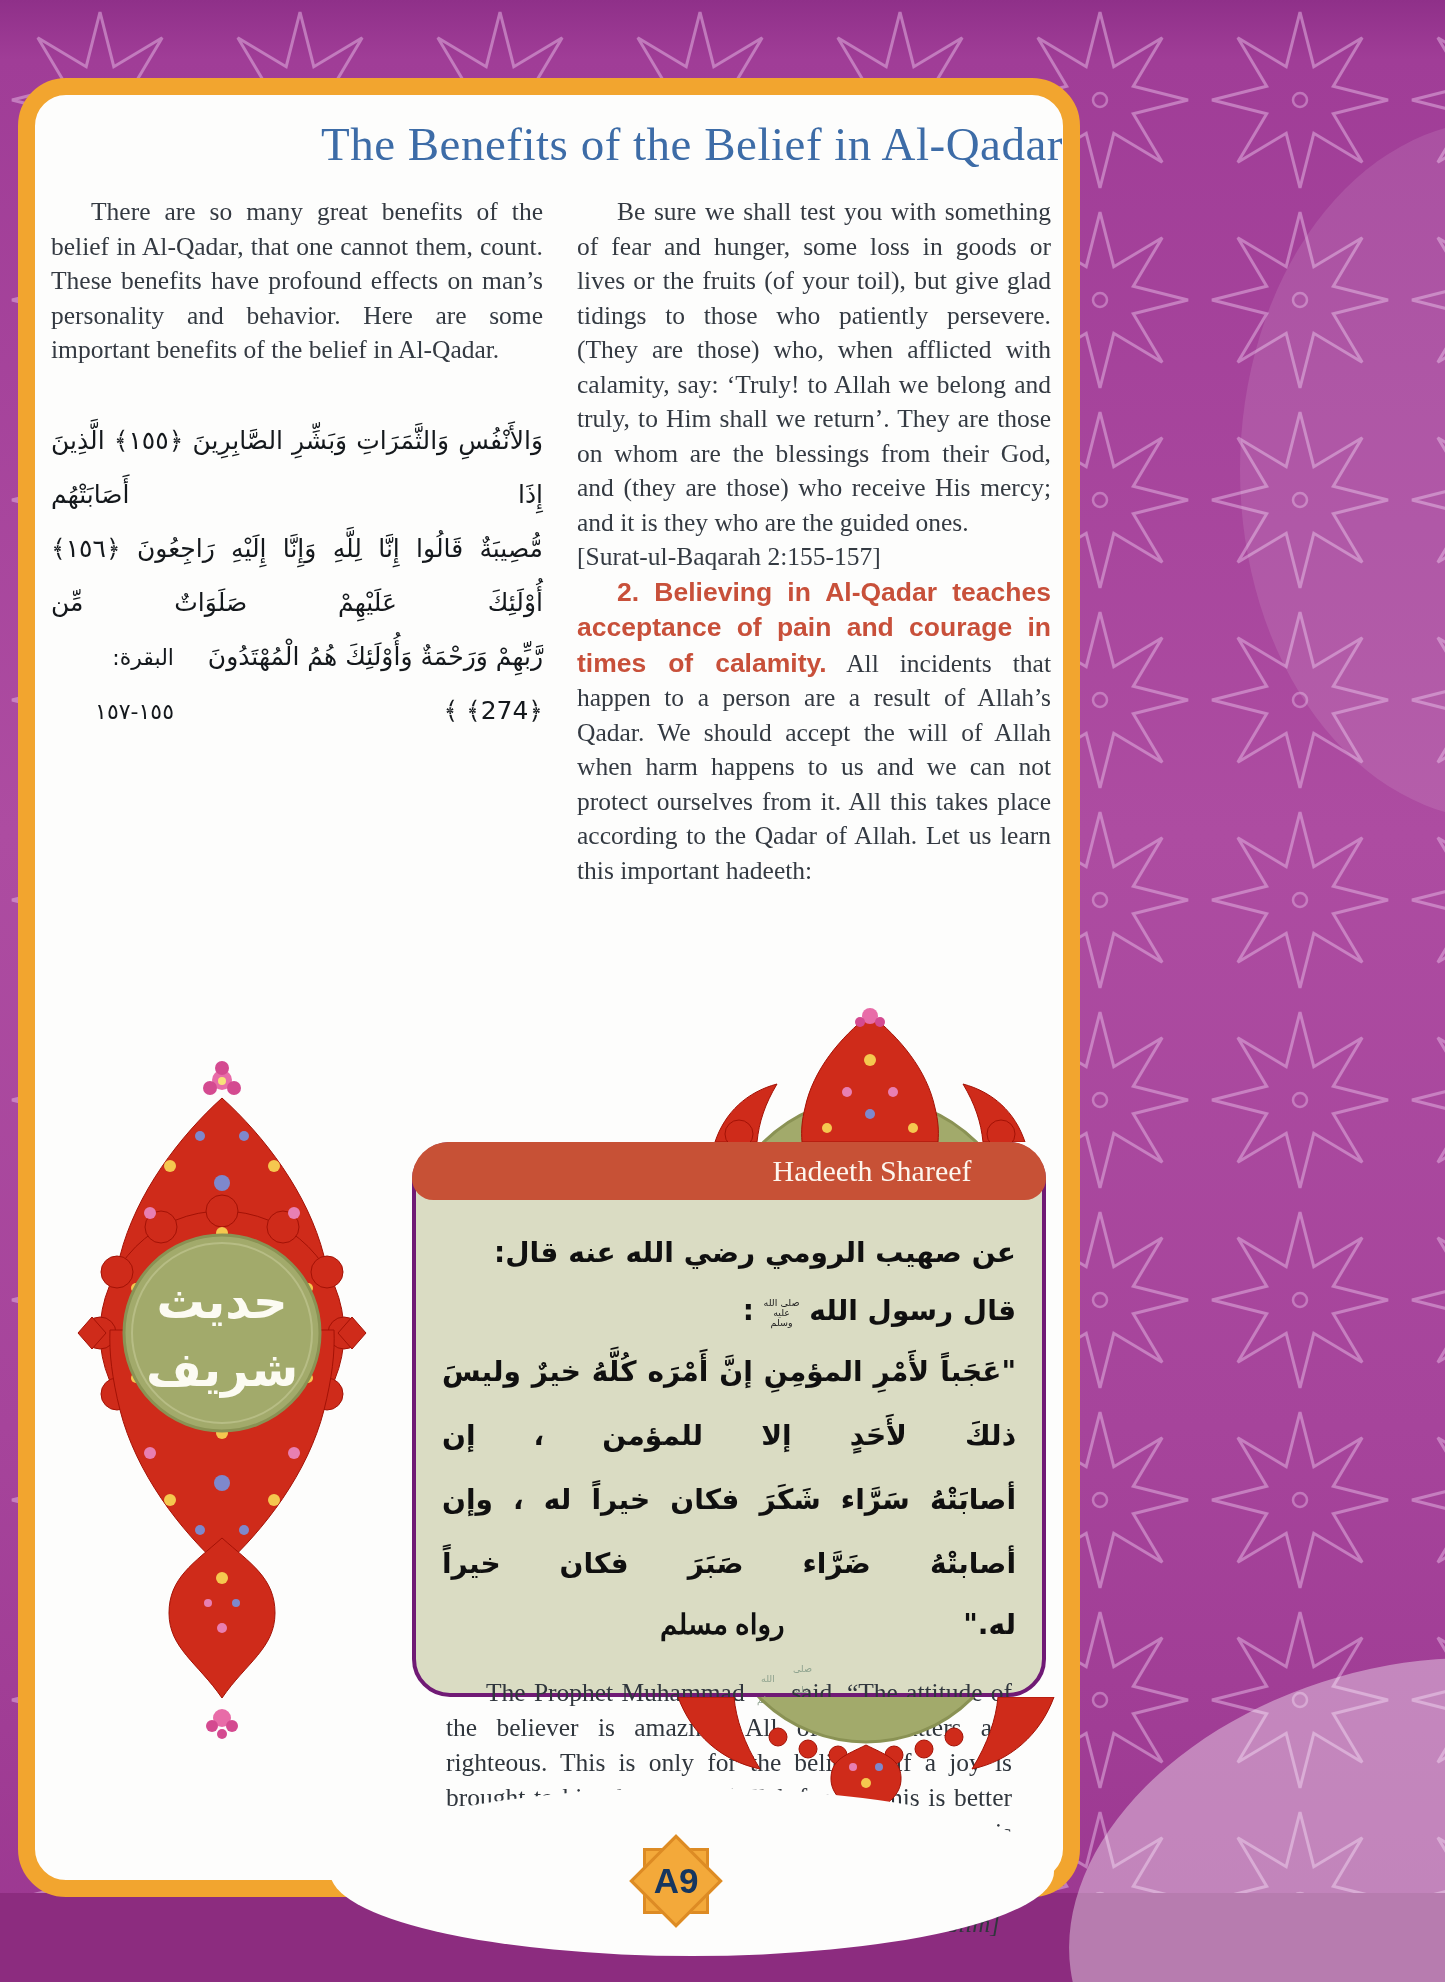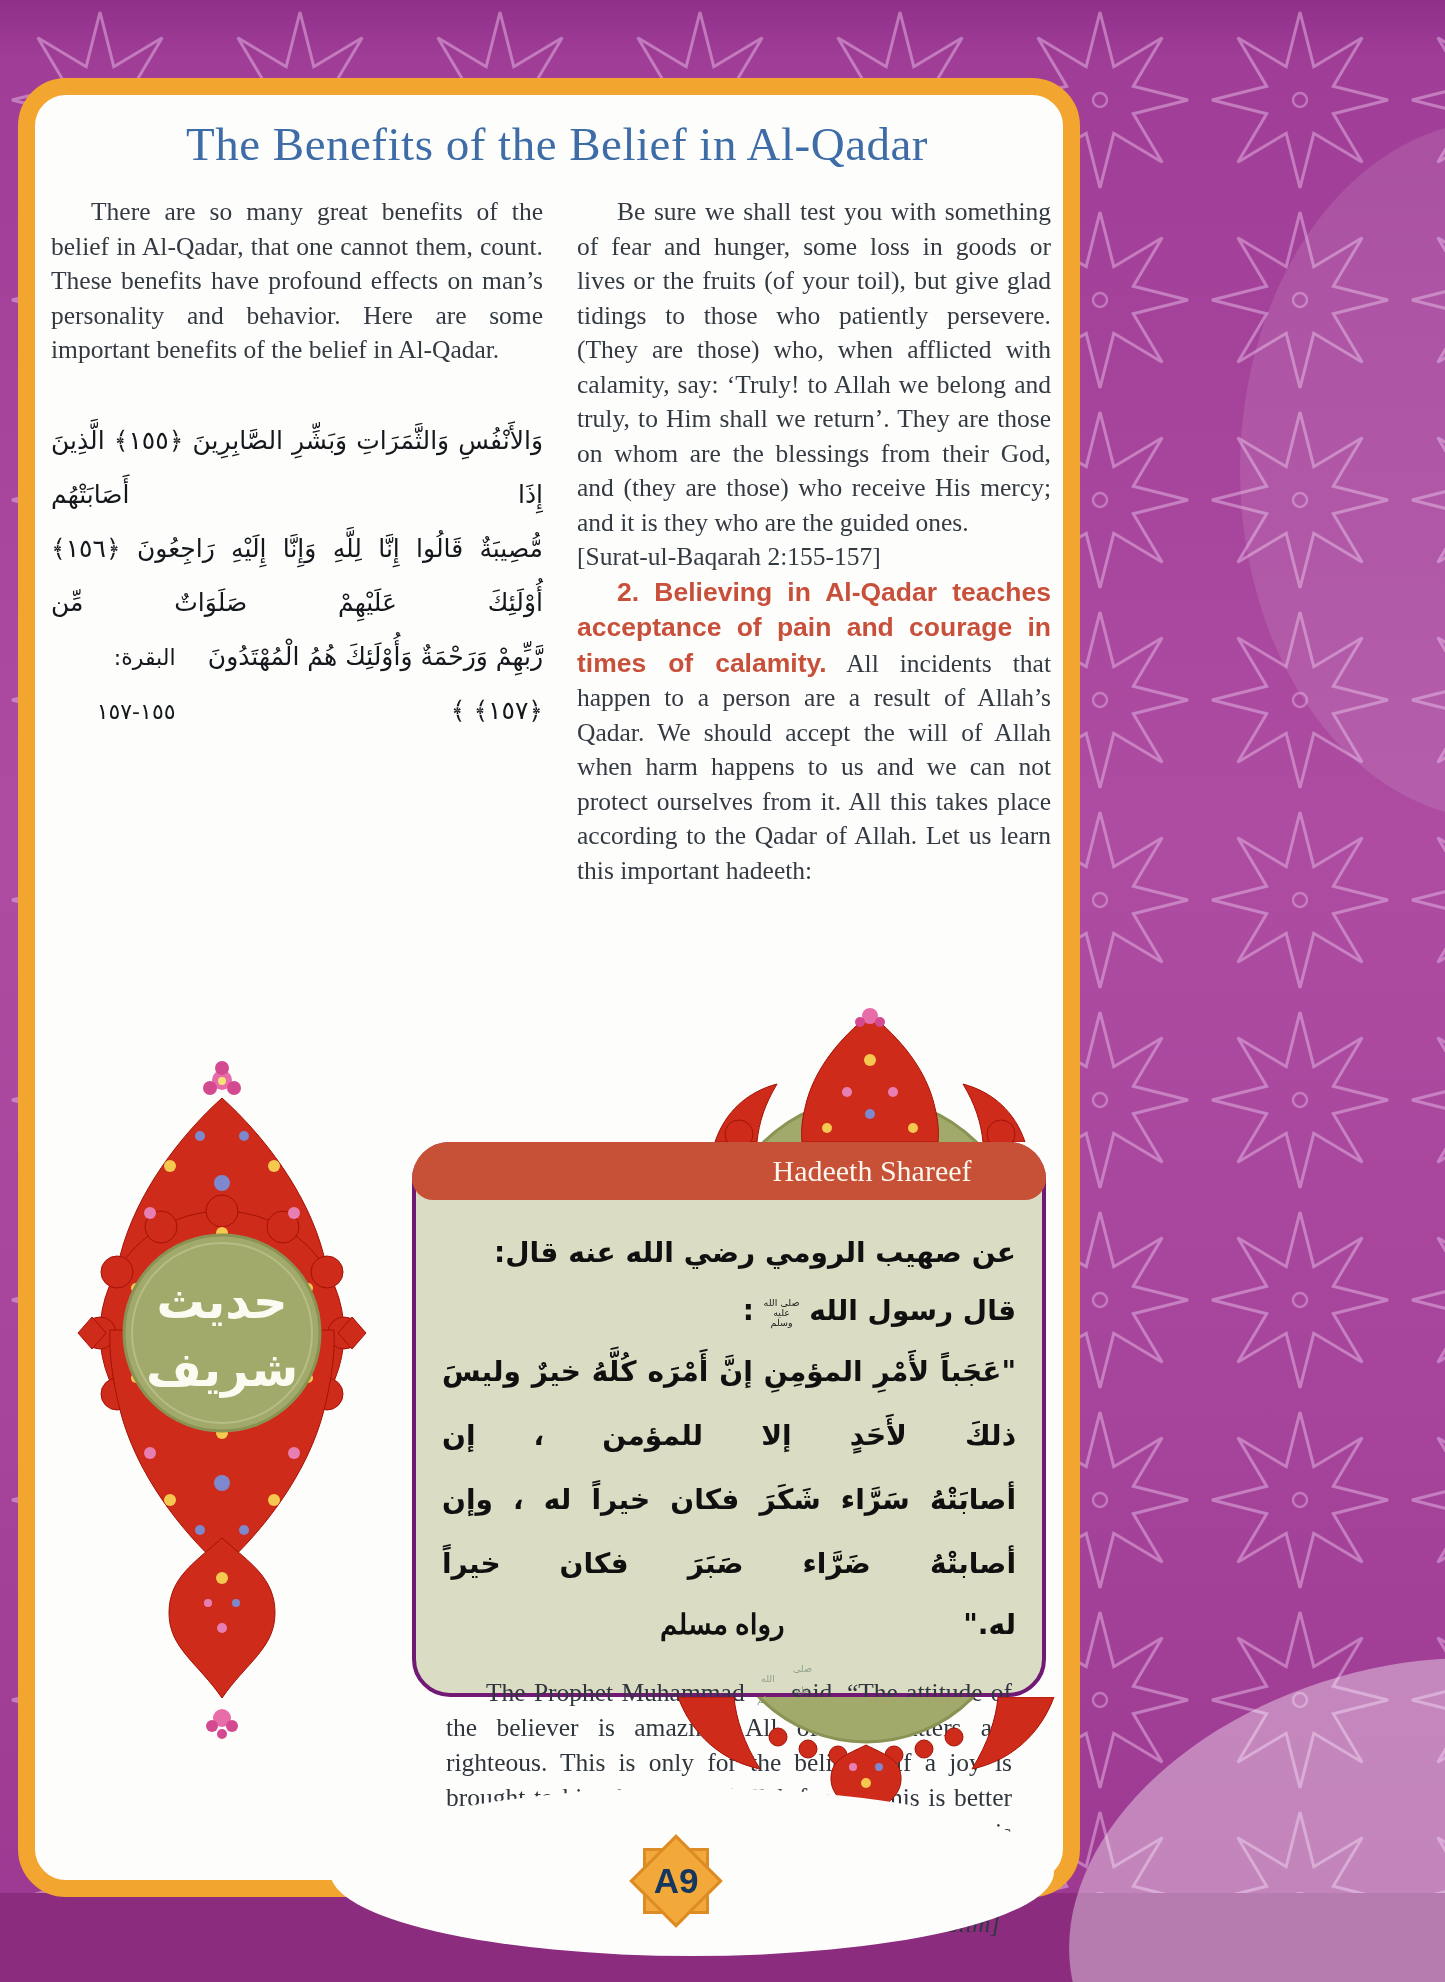--- a/index.html
+++ b/index.html
@@ -12,21 +12,21 @@
   .bottom-band{position:absolute;left:0;top:1893px;width:1445px;height:89px;background:#8c2c7f;}
   .light-curve{position:absolute;left:1062px;top:1668px;width:680px;height:460px;
     background:rgba(255,255,255,0.38);border-radius:50%;transform:rotate(-16deg);}
   .light-curve2{position:absolute;left:1240px;top:120px;width:520px;height:700px;
     background:rgba(255,255,255,0.10);border-radius:50%;}
 
   .page{
     position:absolute;left:18px;top:78px;width:1062px;height:1819px;box-sizing:border-box;
     background:#fdfdfc;border:17px solid #f2a52f;border-radius:48px;
   }
-  .page-title{position:absolute;left:8px;top:22px;width:100%;text-align:center;
+  .page-title{position:absolute;left:0;top:22px;width:100%;text-align:right;
     font-size:47px;color:#3d6ca7;letter-spacing:.5px;}
 
   .col-l{position:absolute;left:16px;top:100px;width:492px;}
   .col-r{position:absolute;left:542px;top:100px;width:474px;}
   p.body{margin:0;font-size:25.5px;line-height:34.5px;color:#343a42;text-align:justify;}
   .indent{text-indent:40px;}
   .h-red{font-family:"Liberation Sans",sans-serif;font-weight:bold;color:#c8503a;font-size:26.5px;}
   .sec{margin-top:30px;line-height:36px;}
   .refline{margin:0;font-size:25.5px;line-height:34.5px;color:#343a42;}
 
@@ -91,21 +91,21 @@
 <div class="page">
 
   <div class="page-title">The Benefits of the Belief in Al-Qadar</div>
 
   <div class="col-l">
     <p class="body indent">There are so many great benefits of the belief in Al-Qadar, that one cannot them, count. These benefits have profound effects on man’s personality and behavior. Here are some important benefits of the belief in Al-Qadar.</p>
     <div class="verse">
       <div class="vline">وَالأَنْفُسِ وَالثَّمَرَاتِ وَبَشِّرِ الصَّابِرِينَ ﴿١٥٥﴾ الَّذِينَ إِذَا أَصَابَتْهُم</div>
       <div class="vline">مُّصِيبَةٌ قَالُوا إِنَّا لِلَّهِ وَإِنَّا إِلَيْهِ رَاجِعُونَ ﴿١٥٦﴾ أُوْلَئِكَ عَلَيْهِمْ صَلَوَاتٌ مِّن</div>
       <div class="vlast">
-        <span>رَّبِّهِمْ وَرَحْمَةٌ وَأُوْلَئِكَ هُمُ الْمُهْتَدُونَ ﴿١٥٧﴾ ﴾</span>
+        <span>رَّبِّهِمْ وَرَحْمَةٌ وَأُوْلَئِكَ هُمُ الْمُهْتَدُونَ ﴿274﴾ ﴾</span>
         <span class="vref">البقرة: ١٥٥-١٥٧</span>
       </div>
     </div>
   </div>
 
   <div class="col-r">
     <p class="body indent">Be sure we shall test you with something of fear and hunger, some loss in goods or lives or the fruits (of your toil), but give glad tidings to those who patiently persevere. (They are those) who, when afflicted with calamity, say: ‘Truly! to Allah we belong and truly, to Him shall we return’. They are those on whom are the blessings from their God, and (they are those) who receive His mercy; and it is they who are the guided ones.</p>
     <p class="refline">[Surat-ul-Baqarah 2:155-157]</p>
     <p class="body indent sec"><span class="h-red">2. Believing in Al-Qadar teaches acceptance of pain and courage in times of calamity.</span> <span>All incidents that happen to a person are a result of Allah’s Qadar. We should accept the will of Allah when harm happens to us and we can not protect ourselves from it. All this takes place according to the Qadar of Allah. Let us learn this important hadeeth:</span></p>
   </div>

